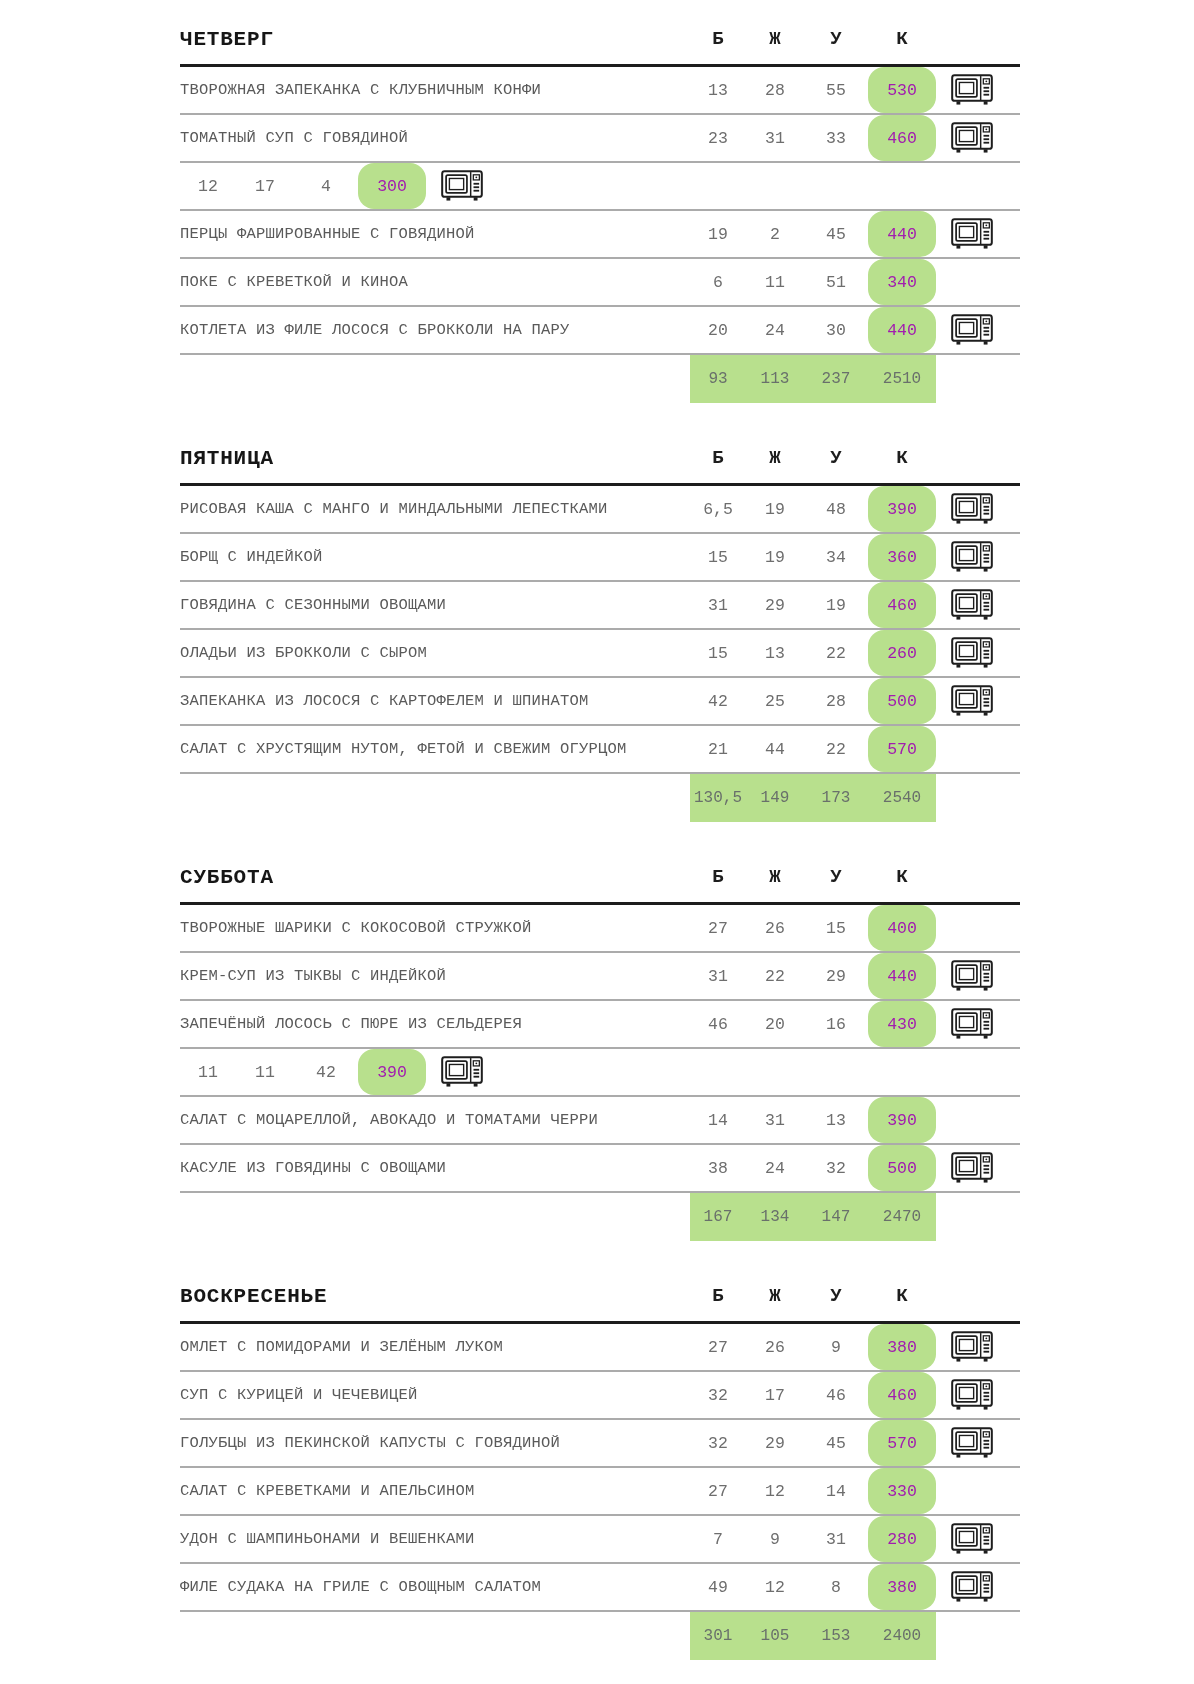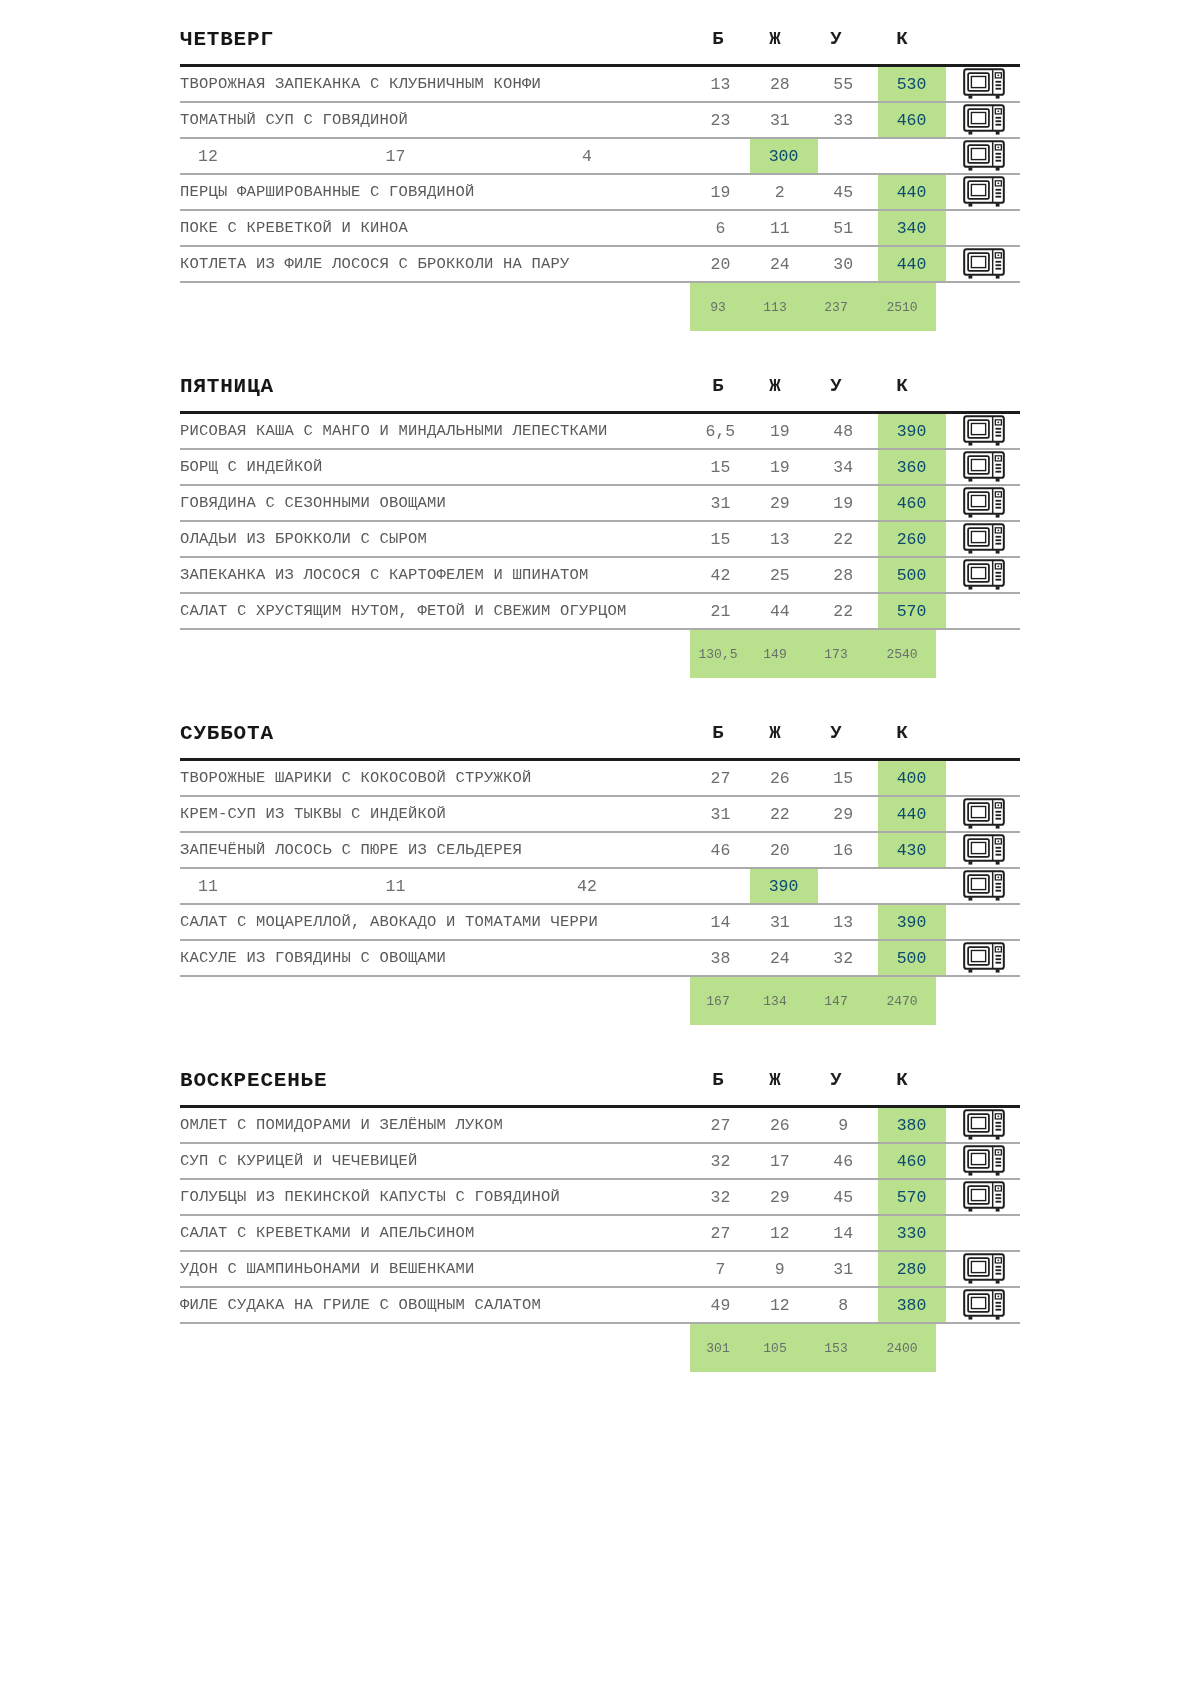--- a/index.html
+++ b/index.html
@@ -28,45 +28,45 @@
   }
   .col-b { flex:0 0 56px; }
   .col-j { flex:0 0 58px; }
   .col-u { flex:0 0 64px; }
   .col-k { flex:0 0 68px; }
   .col-icon { flex:0 0 72px; }
 
   .thick-line { height:3px; background:#1c1c1c; }
 
   
-  .row { display:flex; align-items:center; height:36px; border-bottom:2px solid #ababab;justify-content:space-between; }
+  .row { display:flex; align-items:center; height:48px; border-bottom:2px solid #ababab; }
   .dish-cell {
     flex:0 0 510px;
     font-size:15.5px; letter-spacing:0.2px;
     color:#5a5a5a;
     text-transform:uppercase;
     white-space:nowrap; overflow:hidden;
   }
   .num-cell {
     text-align:center; font-size:16.5px; color:#6e6e6e;
     align-self:stretch; display:flex; align-items:center; justify-content:center;
   }
-  .k-cell { background:var(--green); color:#0c4a6e; }
+  .k-cell { background:var(--green); color:#a21caf;border-radius:16px; }
 
   .icon-cell { align-self:stretch; display:flex; align-items:center; justify-content:center; }
   .icon-cell.hidden svg { visibility:hidden; }
   .micro-svg { display:block; }
 
   
   .total-row { display:flex; align-items:center; height:48px; }
   .total-spacer { flex:0 0 510px; }
   .total-cell {
     align-self:stretch; display:flex; align-items:center; justify-content:center;
     background:var(--green);
-    font-size:13px; color:#69706b;
+    font-size:16px; color:#69706b;
   }
 </style>
 </head>
 <body>
 
 <div class="page">
   <div class="menu-table" id="menu-root">
   <div class="section">
     <div class="section-header">
       <div class="day-title">ЧЕТВЕРГ</div>

